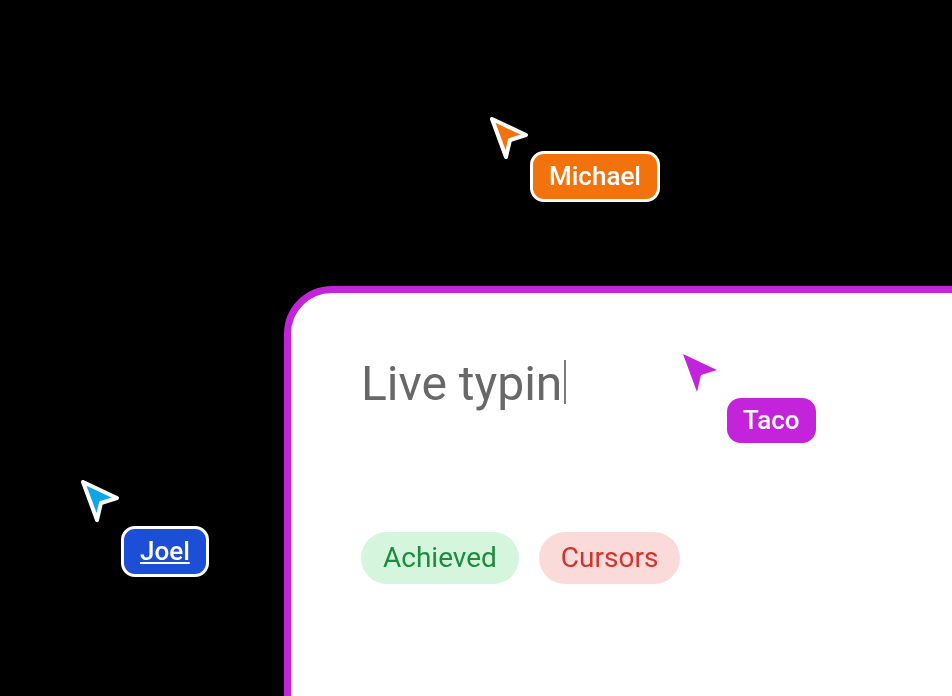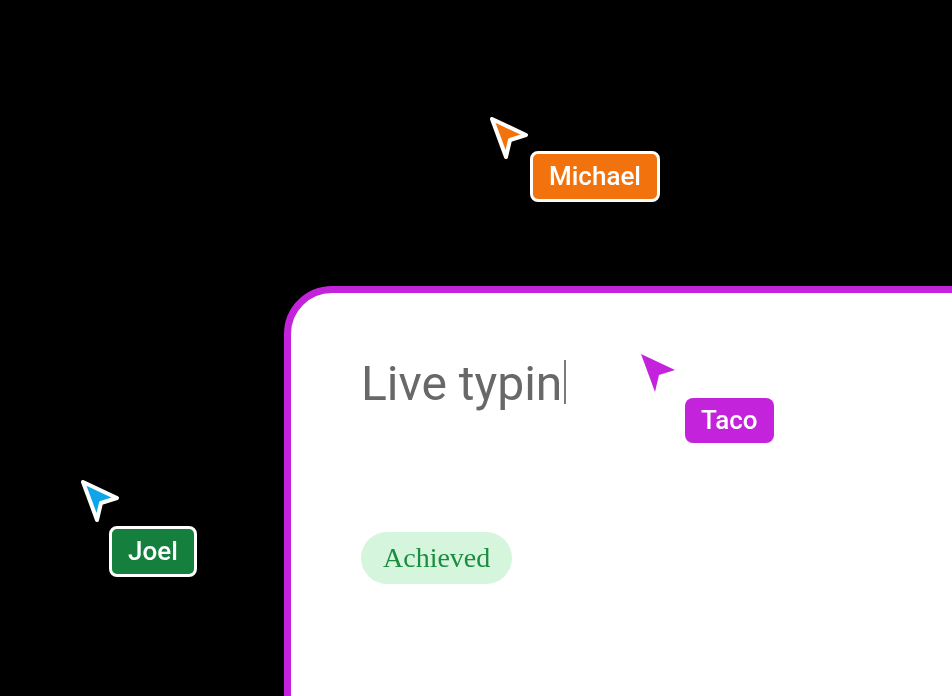--- a/index.html
+++ b/index.html
@@ -22,21 +22,21 @@
     }
     .cursor-pointer svg {
       display: block;
     }
     .cursor-label {
       position: absolute;
       font-size: 26px;
       font-weight: 500;
       color: #fff;
       padding: 7px 16px;
-      border-radius: 8px;
+      border-radius: 14px;
       border: 3px solid #fff;
       white-space: nowrap;
       line-height: 1.2;
       text-align: right;
     }
 
     
     .card {
       position: absolute;
       left: 284px;
@@ -63,61 +63,61 @@
       background: #7a7a7a;
       vertical-align: -4px;
       margin-left: 2px;
     }
 
     .tags {
       margin-top: 120px;
       display: flex;
       flex-wrap: wrap;
       gap: 20px;
-      font-family: Liberation Serif, serif;
     }
     .tag {
       font-size: 28px;
       font-weight: 400;
       padding: 8px 22px;
       border-radius: 999px;
       line-height: 1.3;
     }
   </style>
 </head>
 <body>
 
 <div class="card">
   <div class="typing-line">
     <span>Live typin</span><span class="caret"></span>
   </div>
 
   <div class="tags">
     <span class="tag" style="background:#D6F5DD;color:#1C8C3E;">Achieved</span>
+    <span class="tag" style="background:#FBDADA;color:#D4322D;">Cursors</span>
   </div>
 </div>
 
 <div class="cursor-group" style="left:486px; top:115px;">
   <span class="cursor-pointer">
     <svg width="46" height="46" viewBox="0 0 46 46">
       <path d="M6 4 L40 20 L24 25 L20 42 Z" fill="#F2730D" stroke="#fff" stroke-width="4" stroke-linejoin="round"></path>
     </svg>
   </span>
   <span class="cursor-label" style="left:44px; top:36px; background:#F2730D;">Michael</span>
 </div>
 
 <div class="cursor-group" style="left:77px; top:478px;">
   <span class="cursor-pointer">
     <svg width="46" height="46" viewBox="0 0 46 46">
       <path d="M6 4 L40 20 L24 25 L20 42 Z" fill="#0EA5E9" stroke="#fff" stroke-width="4" stroke-linejoin="round"></path>
     </svg>
   </span>
-  <span class="cursor-label" style="left:32px; top:48px; background:#15803d;">Joel</span>
+  <span class="cursor-label" style="left:44px; top:48px; background:#1d4ed8;text-decoration:underline;">Joel</span>
 </div>
 
-<div class="cursor-group" style="left:635px; top:350px;">
+<div class="cursor-group" style="left:677px; top:350px;">
   <span class="cursor-pointer">
     <svg width="46" height="46" viewBox="0 0 46 46">
       <path d="M6 4 L40 20 L24 25 L20 42 Z" fill="#C323DB"></path>
     </svg>
   </span>
   <span class="cursor-label" style="left:50px; top:48px; background:#C323DB; border:none;">Taco</span>
 </div>
 
 </body></html>

